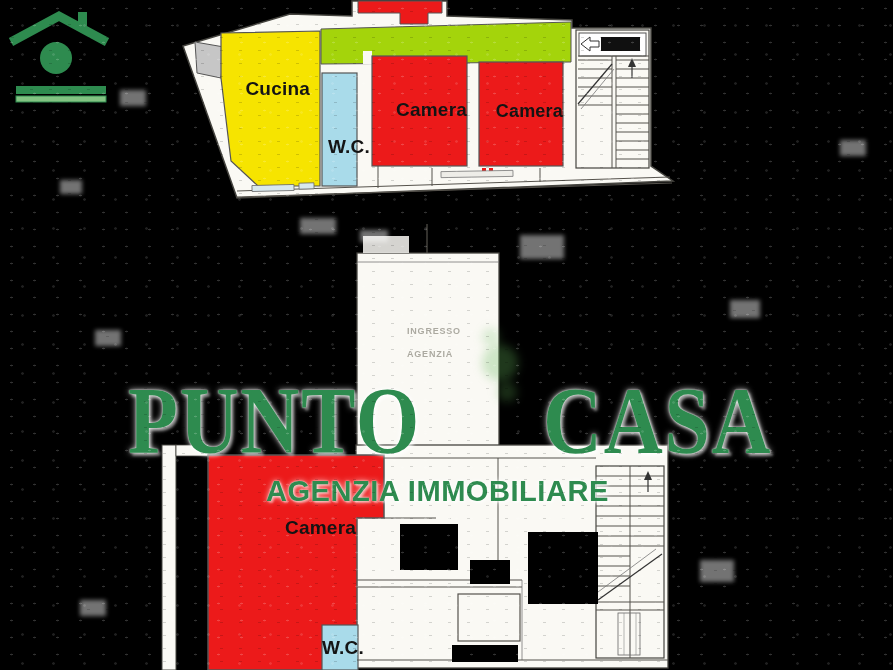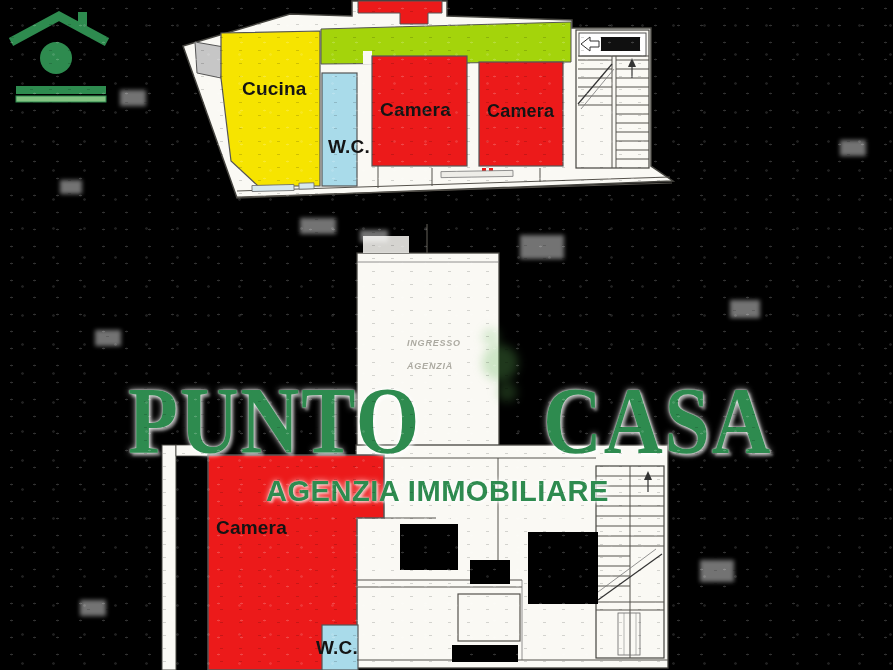--- a/index.html
+++ b/index.html
@@ -1,20 +1,20 @@
 <!DOCTYPE html>
 <html><head>
 <meta charset="utf-8">
 <style>
   html,body{margin:0;padding:0;background:#000;}
   .canvas{position:relative;width:893px;height:670px;background:#000;overflow:hidden;
           font-family:"Liberation Sans", sans-serif;}
   .canvas svg{position:absolute;left:0;top:0;}
   .lbl{position:absolute;font-weight:bold;color:#141414;font-size:19px;line-height:1;
-       text-align:left;letter-spacing:.2px;z-index:3;margin-left:8px;}
+       text-align:right;letter-spacing:.2px;z-index:3;}
   .entrance-lbl{position:absolute;z-index:3;font-size:9px;line-height:23px;
        letter-spacing:.8px;font-weight:bold;opacity:.8;}
   
   .wm{position:absolute;inset:0;z-index:6;pointer-events:none;text-align:right;}
   .wm-word{position:absolute;font-family:"Liberation Serif", serif;font-weight:bold;
        font-size:95px;line-height:1;transform:scaleX(.86);transform-origin:left top;
        letter-spacing:2px;
        text-shadow:0 0 2px #fff, 0 0 7px rgba(255,255,255,.85), 3px 3px 3px rgba(255,255,255,.45);}
   .wm-tagline{position:absolute;font-weight:bold;font-size:30px;line-height:1;
        letter-spacing:.5px;transform:scaleX(.97);transform-origin:left top;white-space:nowrap;
@@ -176,21 +176,21 @@
         <rect x="452" y="645" width="66" height="17"></rect>
         <rect x="470" y="560" width="40" height="24"></rect>
       </g>
     </g>
   </svg>
 
   <div class="lbl" style="left:234px;top:79px;width:76px;">Cucina</div>
   <div class="lbl" style="left:320px;top:137px;width:50px;">W.C.</div>
   <div class="lbl" style="left:372px;top:100px;width:95px;">Camera</div>
   <div class="lbl" style="left:479px;top:102px;width:84px;font-size:18px;">Camera</div>
-  <div class="entrance-lbl" style="left: 407px; top: 332px; color: rgb(152, 150, 140); font-style: italic;">
+  <div class="entrance-lbl" style="left: 407px; top: 320px; color: rgb(152, 150, 140);">
     <div>INGRESSO</div>
     <div>AGENZIA</div>
   </div>
   <div class="lbl" style="left:208px;top:518px;width:148px;">Camera</div>
   <div class="lbl" style="left:308px;top:638px;width:56px;">W.C.</div>
 
   <div>
     <div class="noise-white" style="left:95px;top:330px;width:26px;height:16px;"></div>
     <div class="noise-white" style="left:60px;top:180px;width:22px;height:14px;"></div>
     <div class="noise-white" style="left:120px;top:90px;width:26px;height:16px;"></div>

